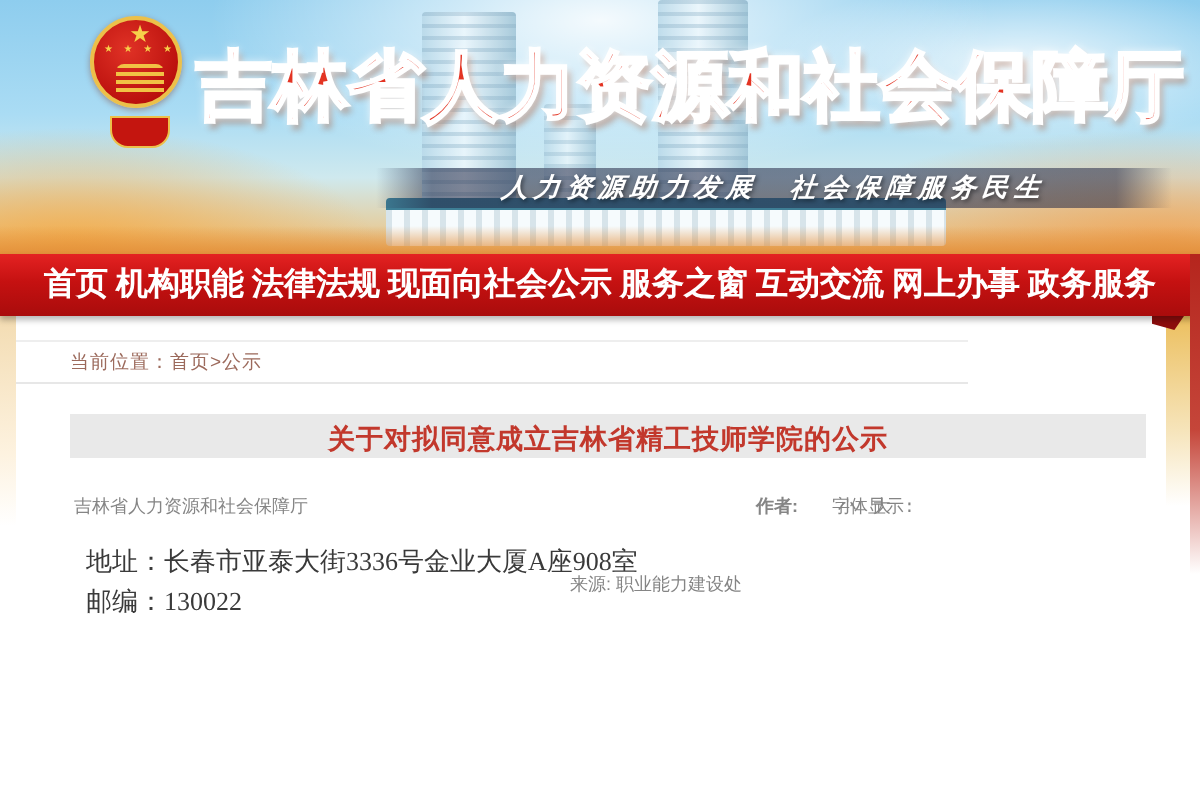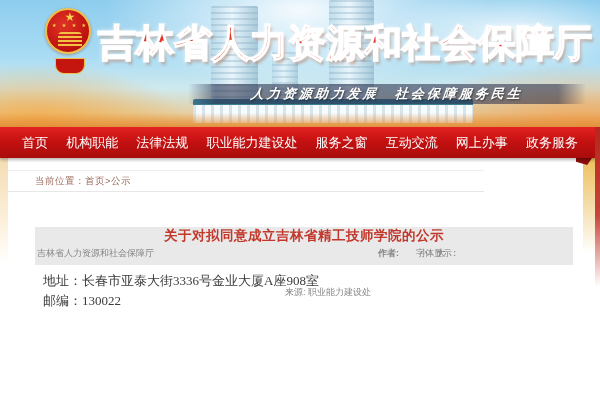--- a/index.html
+++ b/index.html
@@ -77,21 +77,21 @@
     white-space:nowrap;
   }
 
   
   .navbar {
     position:absolute; left:0; top:127px; width:600px; height:31px;
     background:linear-gradient(180deg,#e42222 0%, #c51111 45%, #a90c0c 100%);
     display:flex; align-items:center; justify-content:space-between;
     padding:0 22px; box-shadow:0 2px 3px rgba(0,0,0,.28); z-index:5;
   }
-  .nav-item { color:#ffffff; font-size:13px; font-weight:normal; text-decoration:none;
+  .nav-item { color:#ffffff; font-size:16px; font-weight:bold; text-decoration:none;
     white-space:nowrap; cursor:pointer; }
   .nav-notch { position:absolute; right:8px; top:158px; width:16px; height:7px;
     background:#8d0d0d; clip-path:polygon(0 0, 100% 0, 70% 100%, 0 55%); z-index:4; }
 
   
   .edge-cream { position:absolute; left:0; top:158px; width:8px; height:105px;
     background:linear-gradient(180deg,#f3dcb2,#fdf2df 65%, rgba(255,255,255,0)); }
   .edge-gold  { position:absolute; right:5px; top:158px; width:12px; height:95px;
     background:linear-gradient(180deg,#ecbf5e,#f6e4ba 60%, rgba(255,255,255,0)); }
   .edge-red   { position:absolute; right:0; top:127px; width:5px; height:160px;
@@ -101,22 +101,22 @@
   .breadcrumb-bar {
     position:absolute; left:8px; top:170px; width:476px; height:22px;
     border-top:1px solid #eeeeee; border-bottom:1px solid #e7e7e7;
     display:flex; align-items:center; background:#ffffff;
   }
   .breadcrumb { margin-left:27px; font-size:9.5px; color:#9c6a5c; letter-spacing:.5px; }
   .breadcrumb a { color:#9c6a5c; text-decoration:none; cursor:pointer; }
 
   
   .article-title-bar {
-    position:absolute; left:35px; top:207px; width:538px; height:38px;
-    background:#e9e9e9; display:flex; align-items:flex-start; justify-content:center;margin-top:20px;
+    position:absolute; left:35px; top:207px; width:538px; height:22px;
+    background:#e9e9e9; display:flex; align-items:flex-end; justify-content:center;
   }
   .article-title { font-size:13.5px; font-weight:bold; color:#c2382c; letter-spacing:.5px; }
 
   .meta-row { position:absolute; left:0; top:247px; width:600px; height:14px;
     font-size:9px; color:#858585; }
   .meta-row span { position:absolute; white-space:nowrap; }
   .meta-org    { left:37px; }
   .meta-time   { left:152px; }
   .meta-source { left:285px;margin-top:39px; }
   .meta-author { left:378px;font-weight:bold; }
@@ -154,21 +154,21 @@
 
     <div class="slogan-band">
       <span class="slogan-text">人力资源助力发展　社会保障服务民生</span>
     </div>
   </div>
 
   <nav class="navbar">
     <a class="nav-item">首页</a>
     <a class="nav-item">机构职能</a>
     <a class="nav-item">法律法规</a>
-    <a class="nav-item">职业能力建设处</a>
+    <a class="nav-item">现面向社会公示</a>
     <a class="nav-item">服务之窗</a>
     <a class="nav-item">互动交流</a>
     <a class="nav-item">网上办事</a>
     <a class="nav-item">政务服务</a>
   </nav>
   <div class="nav-notch"></div>
 
   <div class="edge-cream"></div>
   <div class="edge-gold"></div>
   <div class="edge-red"></div>

